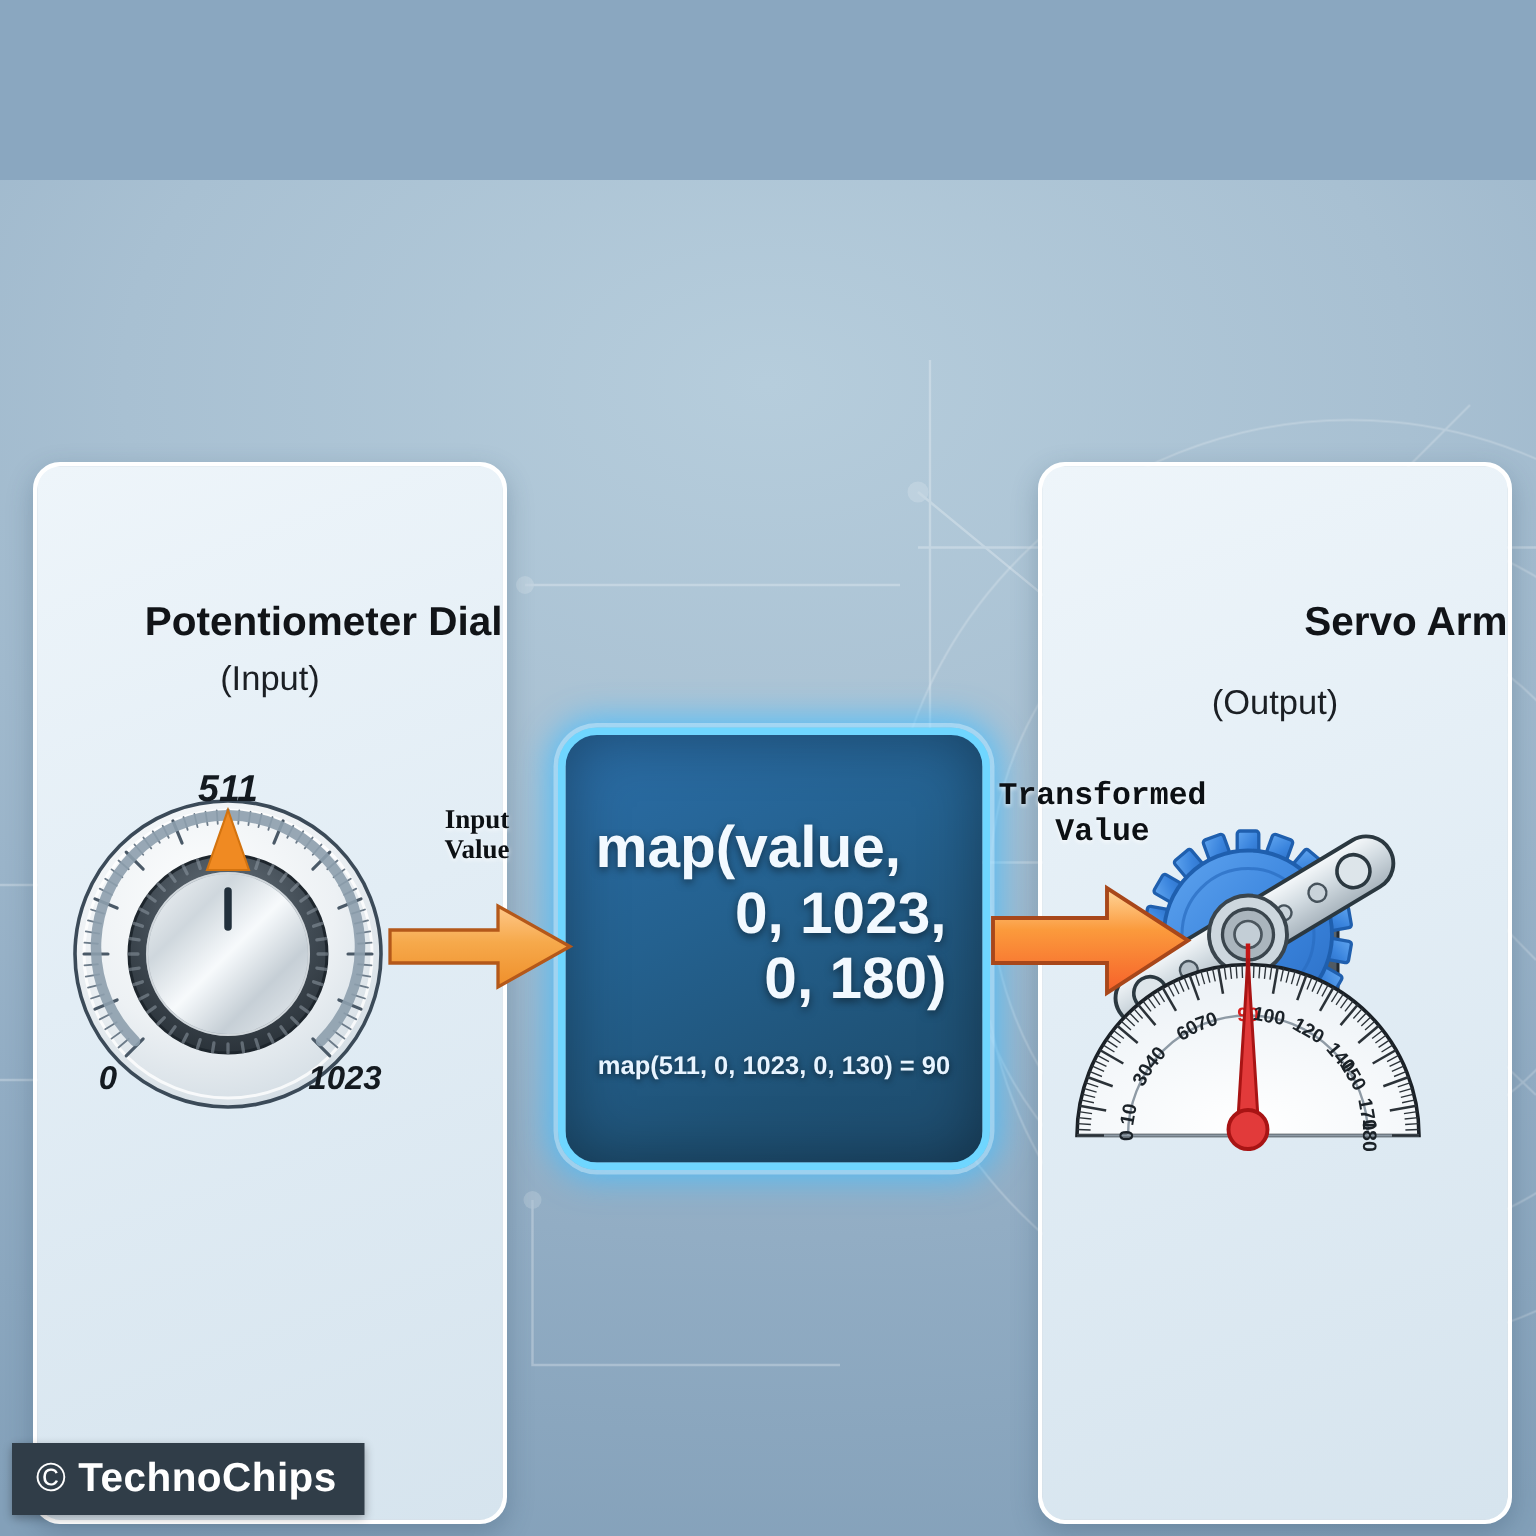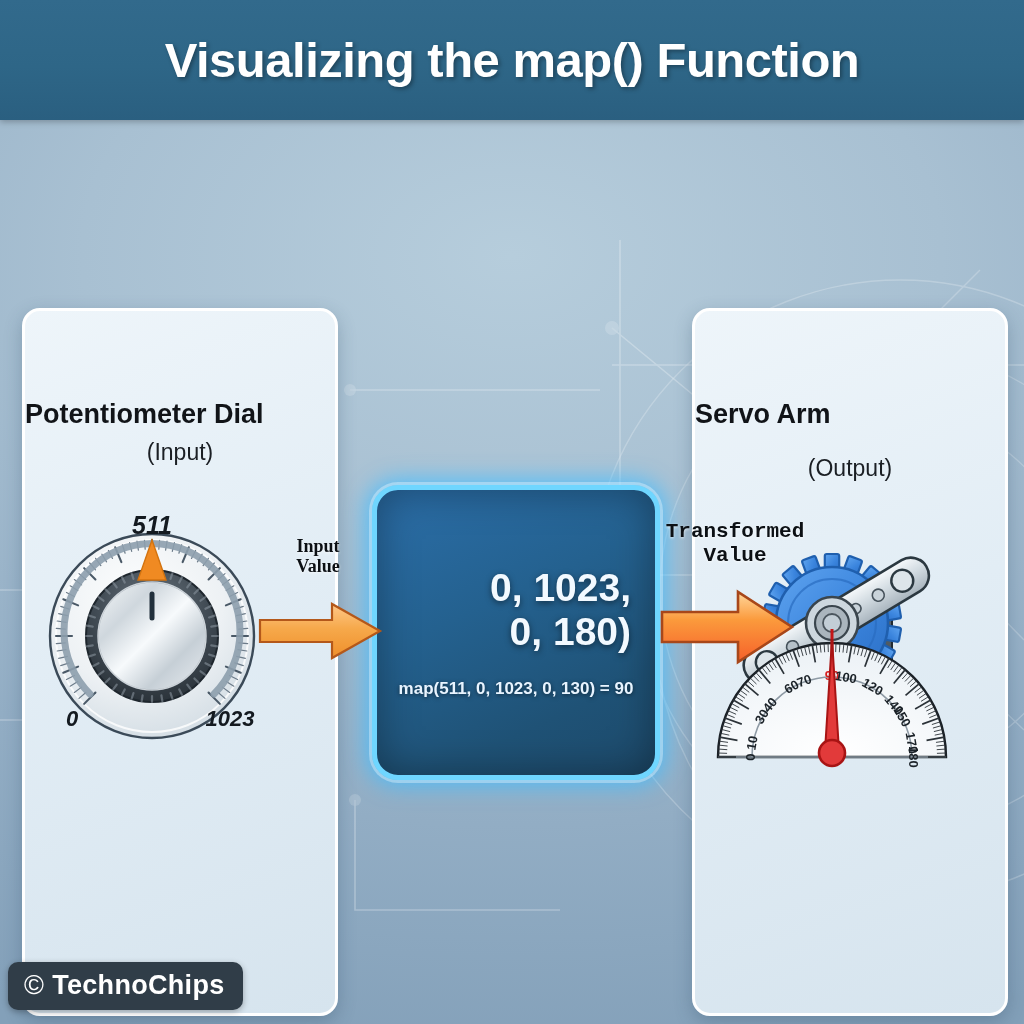--- a/index.html
+++ b/index.html
@@ -38,21 +38,21 @@
   .panel{
     position:absolute;border-radius:18px;
     background:linear-gradient(160deg,#eef5fa 0%,#e2edf5 45%,#d6e4ee 100%);
     border:3px solid #ffffff;
     box-shadow:0 6px 18px rgba(40,70,95,.28);
     z-index:5;
   }
   #panel-left{left:22px;top:188px;width:310px;height:702px;}
   #panel-right{left:692px;top:188px;width:310px;height:702px;}
   .panel-title{
-    position:absolute;left:0;right:0;text-align:left;
+    position:absolute;left:0;right:0;text-align:right;
     color:#111418;font-weight:bold;font-size:27px;
   }
   #panel-left .panel-title{top:88px;}
   #panel-right .panel-title{top:88px;}
   .panel-sub{
     position:absolute;left:0;right:0;text-align:center;
     color:#1b1f24;font-size:23px;
   }
   #panel-left .panel-sub{top:128px;}
   #panel-right .panel-sub{top:144px;}
@@ -104,36 +104,33 @@
     position:absolute;z-index:14;text-align:center;
     font-weight:bold;color:#0c1014;line-height:1.12;
     text-shadow:0 1px 3px rgba(255,255,255,.75);
   }
   #label-input{left:272px;top:416px;width:92px;font-size:18px;font-family:Liberation Serif, serif;}
   #label-output{left:662px;top:400px;width:146px;font-size:21px;font-family:Liberation Mono, monospace;}
 
   
   .watermark{
     position:absolute;left:8px;top:962px;
-    background:#303d48;border-radius:10px;
+    background:#303d48;border-radius:0;
     padding:8px 18px 9px 16px;
     color:#ffffff;font-size:27px;font-weight:bold;
     z-index:40;letter-spacing:.3px;
     box-shadow:0 2px 6px rgba(0,0,0,.3);
   }
   .watermark .c{font-weight:normal;margin-right:8px;}
 </style>
 </head>
 <body>
 
 <div class="stage">
 
-  <div class="header">
-    <div class="header-title">Visualizing the map() Function</div>
-  </div>
 
   <div class="canvas">
 
     <svg class="bp" viewBox="0 0 1024 904">
       <g stroke="#ffffff" stroke-width="1.6" fill="none" opacity=".5">
         <path d="M0 470 L60 470 L60 470"></path>
         <circle cx="350" cy="270" r="6" fill="#ffffff" opacity=".65" stroke="none"></circle>
         <path d="M350 270 L600 270"></path>
         <path d="M620 120 L620 455 L900 455"></path>
         <path d="M612 245 L1024 245"></path>
@@ -513,20 +510,21 @@
               <circle cx="132" cy="252" r="13" fill="#e23a3a" stroke="#a81414" stroke-width="2.6"></circle>
             </g>
           </g>
         </svg>
       </div>
     </div>
 
     <div class="chip-glow"></div>
     <div class="chip">
       <div class="chip-code">
+        <span class="l1">map(value,</span>
         <span class="l2">0, 1023,</span>
         <span class="l3">0, 180)</span>
       </div>
       <div class="chip-result">map(511, 0, 1023, 0, 130) = 90</div>
     </div>
 
     <div class="arrow" id="arrow-left">
       <svg viewBox="0 0 125 62" width="125" height="62">
         <defs>
           <linearGradient id="aL" x1="0" y1="0" x2="0" y2="1">

